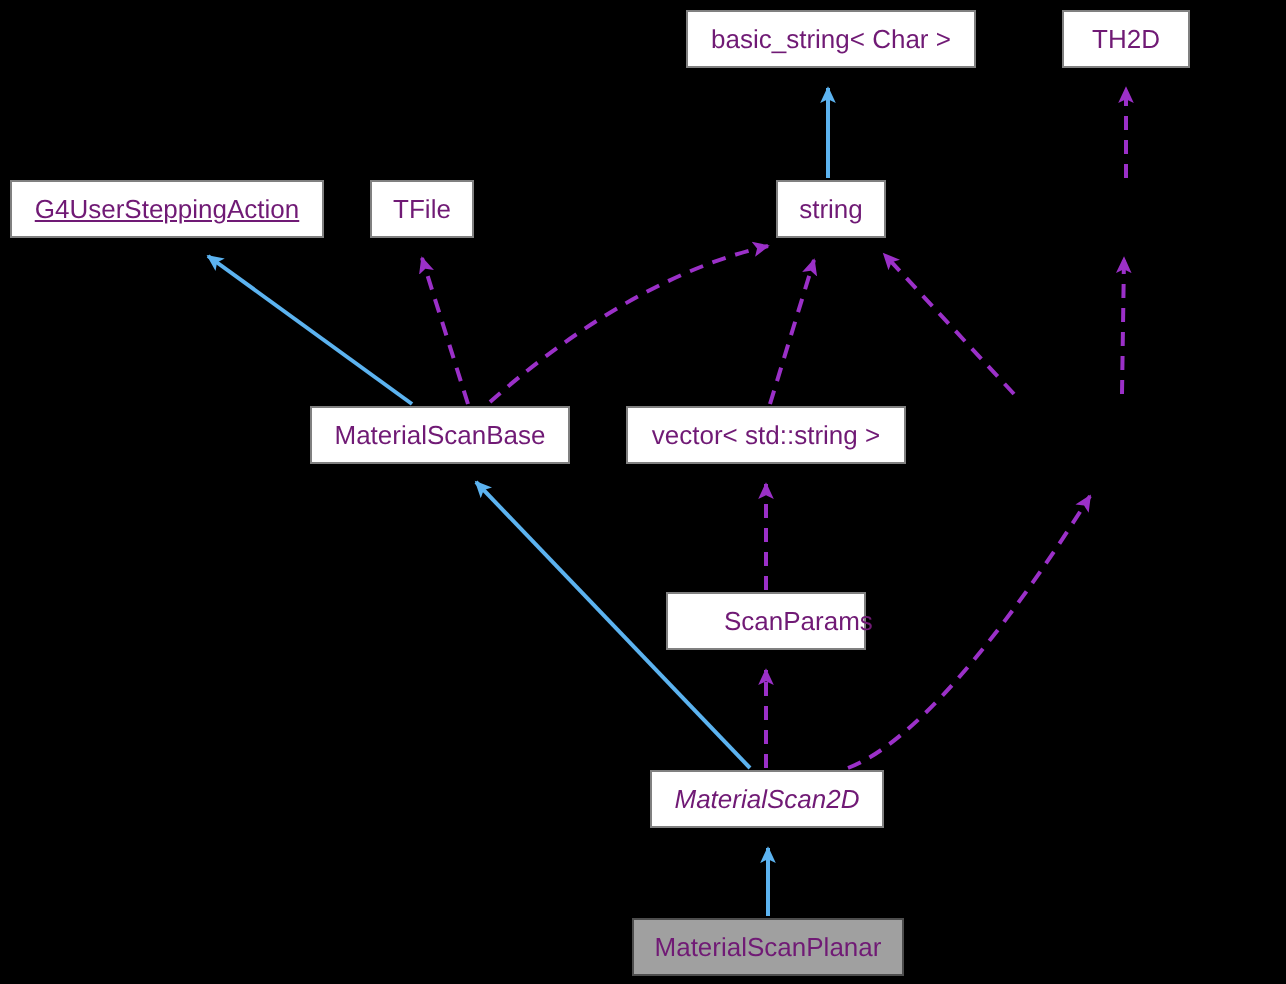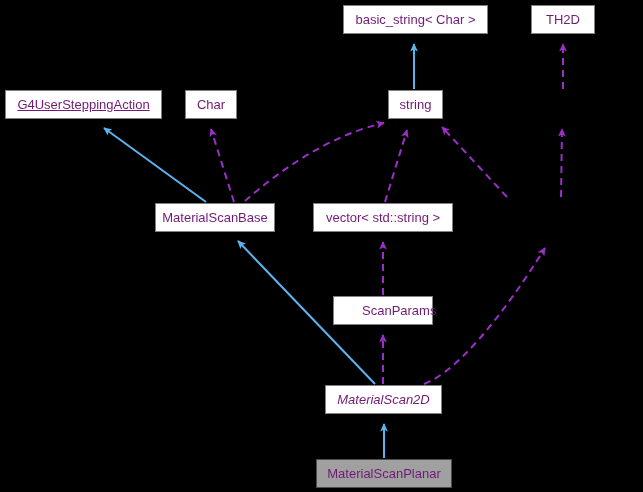--- a/index.html
+++ b/index.html
@@ -98,29 +98,29 @@
 
   <div class="node" style="left:531px; top:5px; width:64px; height:29px;">
     <span class="label">TH2D</span>
   </div>
 
   <div class="node" style="left:5px; top:90px; width:157px; height:29px;text-decoration:underline;">
     <span class="label">G4UserSteppingAction</span>
   </div>
 
   <div class="node" style="left:185px; top:90px; width:52px; height:29px;">
-    <span class="label">Char</span>
+    <span class="label">TFile</span>
   </div>
 
   <div class="node" style="left:388px; top:90px; width:55px; height:29px;">
     <span class="label">string</span>
   </div>
 
 
-  <div class="node" style="left:155px; top:203px; width:120px; height:29px;">
+  <div class="node" style="left:155px; top:203px; width:130px; height:29px;">
     <span class="label">MaterialScanBase</span>
   </div>
 
   <div class="node" style="left:313px; top:203px; width:140px; height:29px;">
     <span class="label">vector&lt; std::string &gt;</span>
   </div>
 
 
   <div class="node" style="left:333px; top:296px; width:100px; height:29px;padding-left:28px;">
     <span class="label">ScanParams</span>

